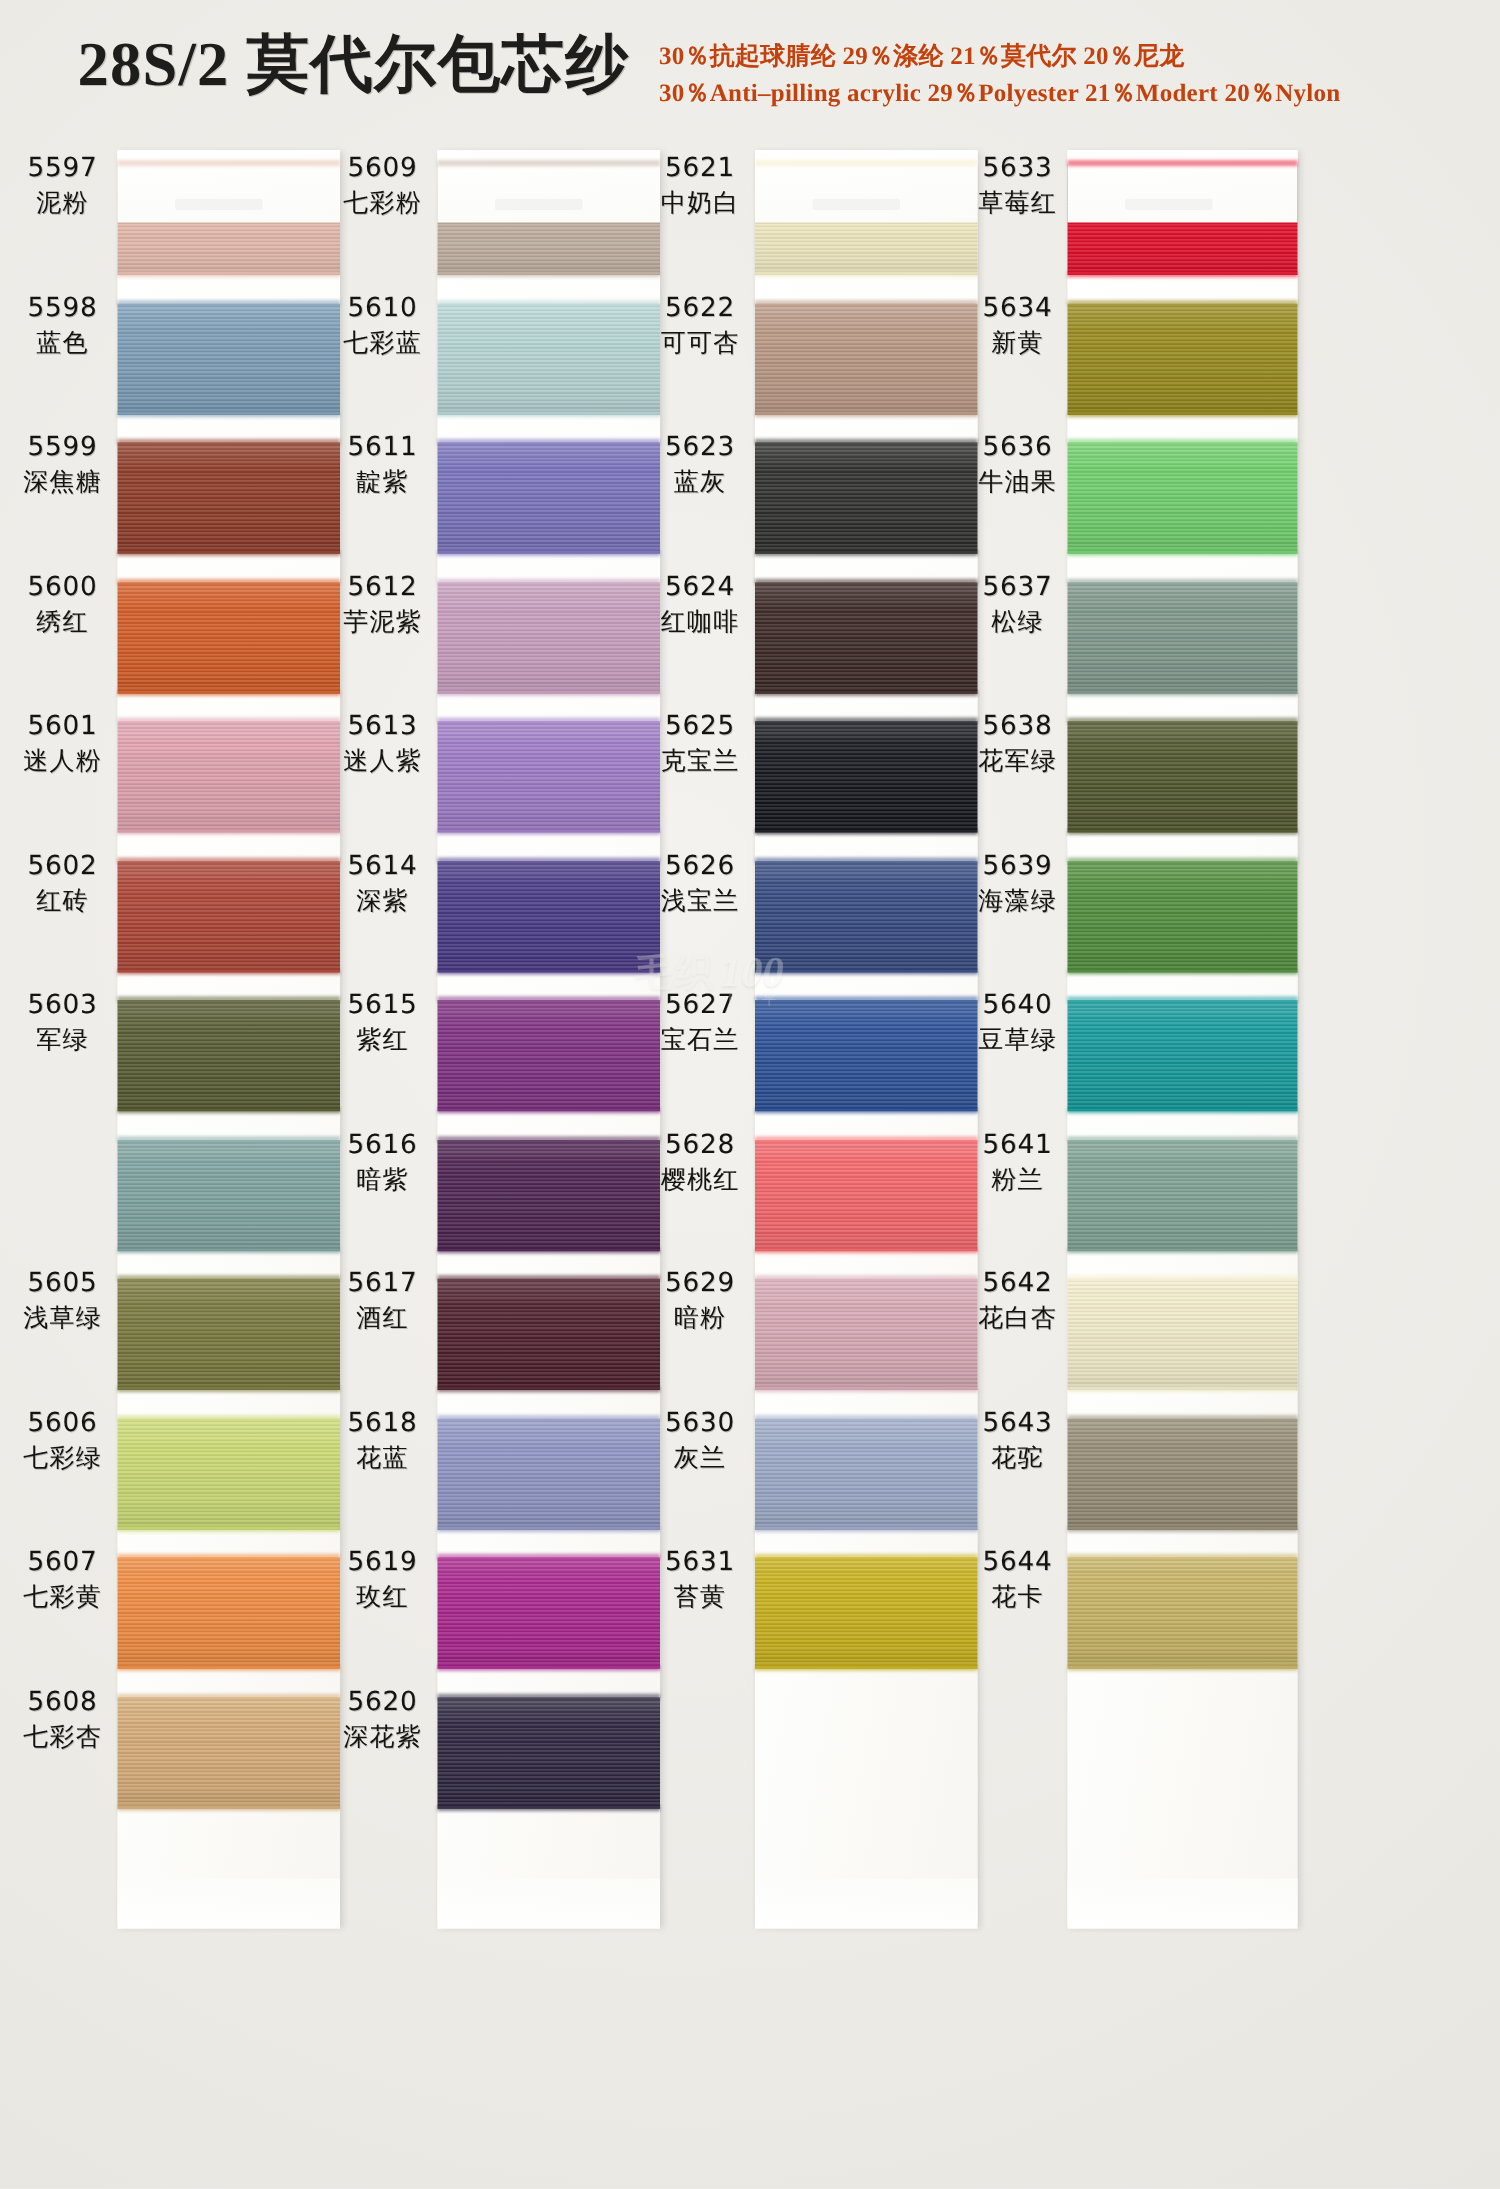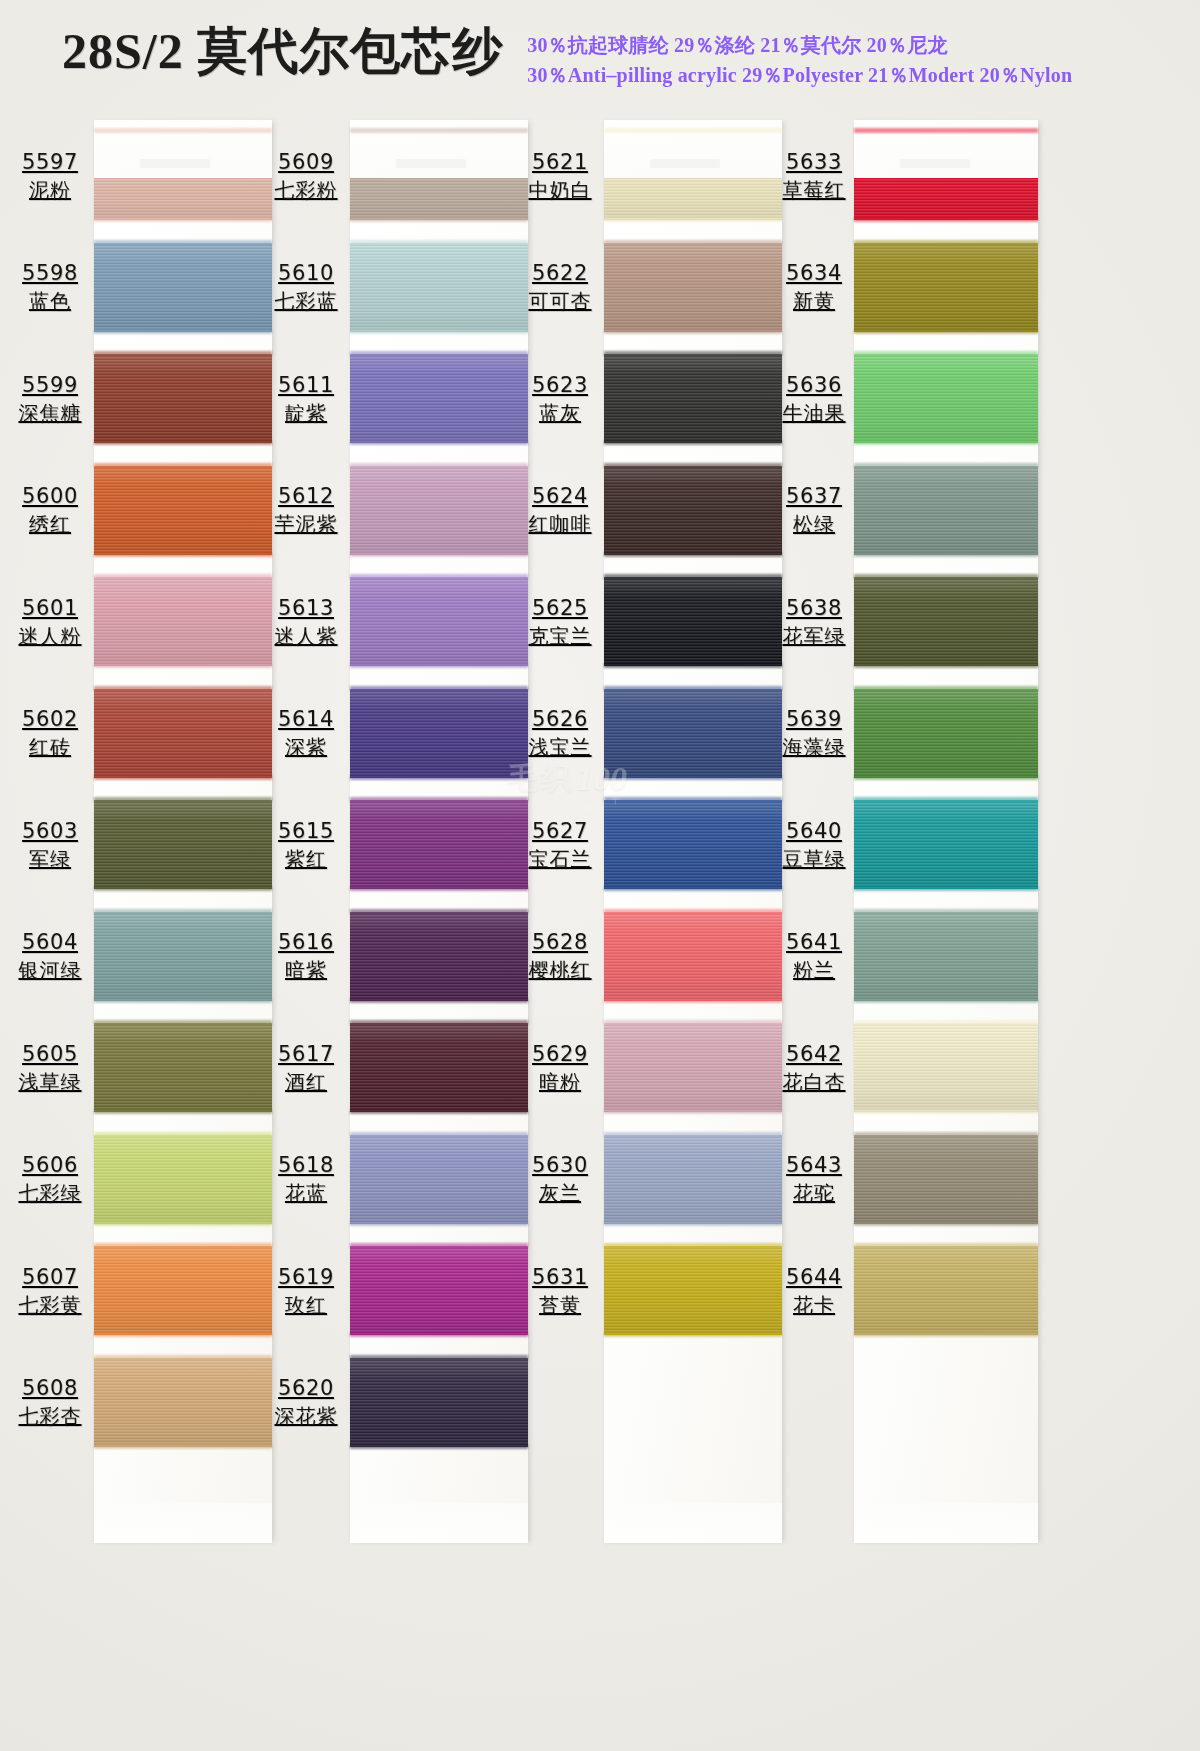--- a/index.html
+++ b/index.html
@@ -53,21 +53,21 @@
   }
   .composition {
     margin-left: 24px;
     margin-top: 8px;
   }
   .comp-line {
     font-family: "Liberation Serif", "DejaVu Serif", serif;
     font-weight: bold;
     font-size: 20px;
     line-height: 30px;
-    color: #8b5cf6;
+    color: #c2410c;
     white-space: nowrap;
     letter-spacing: 0.2px;
   }
 
   
   .board {
     position: absolute;
     top: 108px;
     left: 0;
     width: 1200px;
@@ -112,25 +112,23 @@
     align-items: center;
   }
   .swatch-label {
     position: absolute;
     left: 0;
     top: 0;
     width: 84px;
     height: 111.5px;
     display: flex;
     flex-direction: column;
-    justify-content: center;
     align-items: center;
     z-index: 3;
     pointer-events: none;
-    text-decoration: underline;
   }
   .swatch-code {
     font-size: 21px;
     line-height: 28px;
     color: #14140f;
     letter-spacing: 0.6px;
     font-family: "DejaVu Sans", "Liberation Sans", sans-serif;
     text-shadow: 0.7px 0.7px 0 rgba(120,120,120,0.45);
   }
   .swatch-name {
@@ -346,24 +344,20 @@
         <div class="swatch-row">
           <div class="swatch-label">
             <div class="swatch-code">5603</div>
             <div class="swatch-name">军绿</div>
           </div>
           <div class="swatch-chip" style="background: rgb(86, 91, 49);"></div>
           <div class="fuzz fuzz-top" style="background: rgb(86, 91, 49);"></div>
           <div class="fuzz fuzz-bot" style="background: rgb(86, 91, 49);"></div>
         </div>
         <div class="swatch-row">
-          <div class="swatch-label">
-            <div class="swatch-code">5604</div>
-            <div class="swatch-name">银河绿</div>
-          </div>
           <div class="swatch-chip" style="background: rgb(126, 162, 160);"></div>
           <div class="fuzz fuzz-top" style="background: rgb(126, 162, 160);"></div>
           <div class="fuzz fuzz-bot" style="background: rgb(126, 162, 160);"></div>
         </div>
         <div class="swatch-row">
           <div class="swatch-label">
             <div class="swatch-code">5605</div>
             <div class="swatch-name">浅草绿</div>
           </div>
           <div class="swatch-chip" style="background: rgb(119, 119, 60);"></div>

